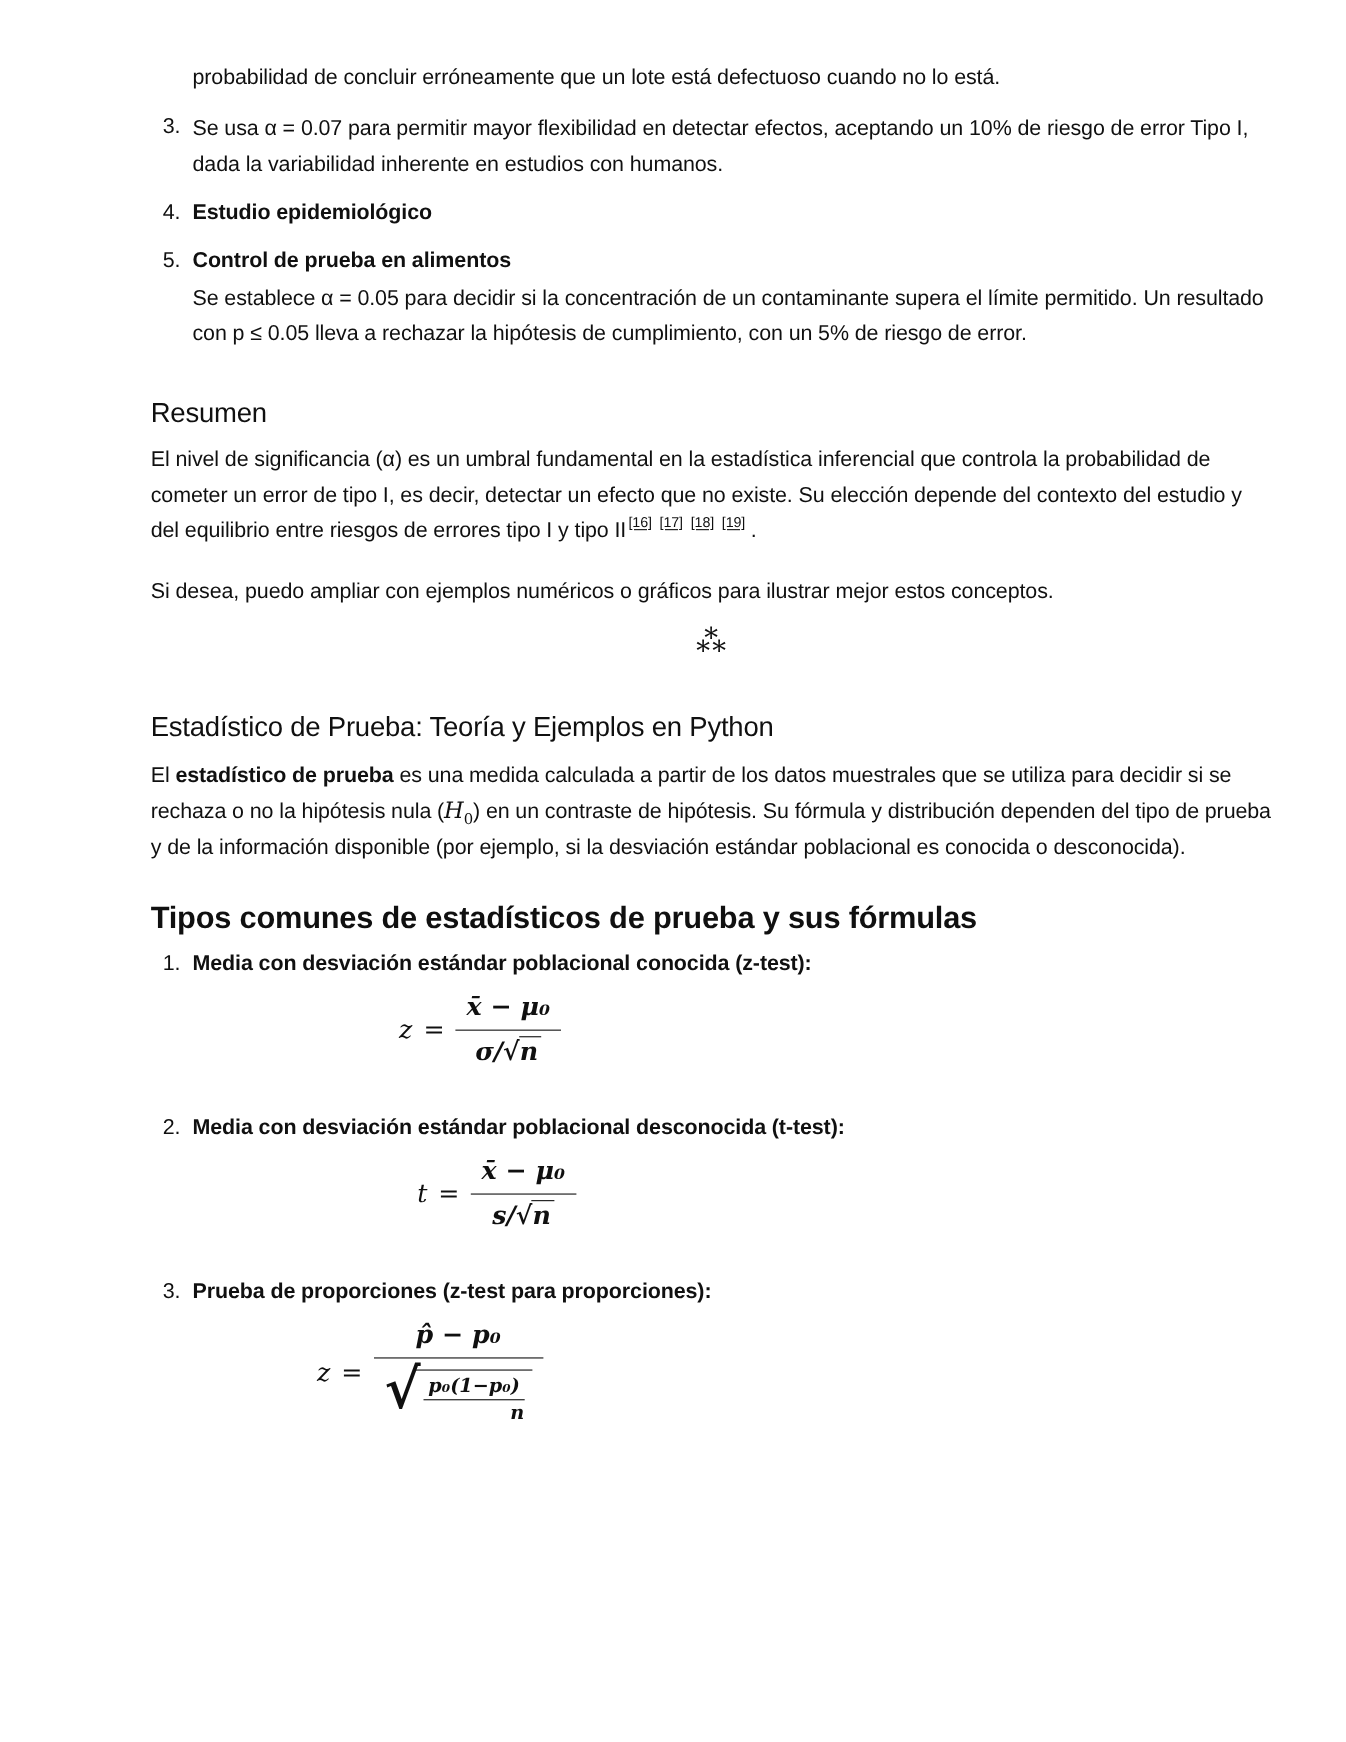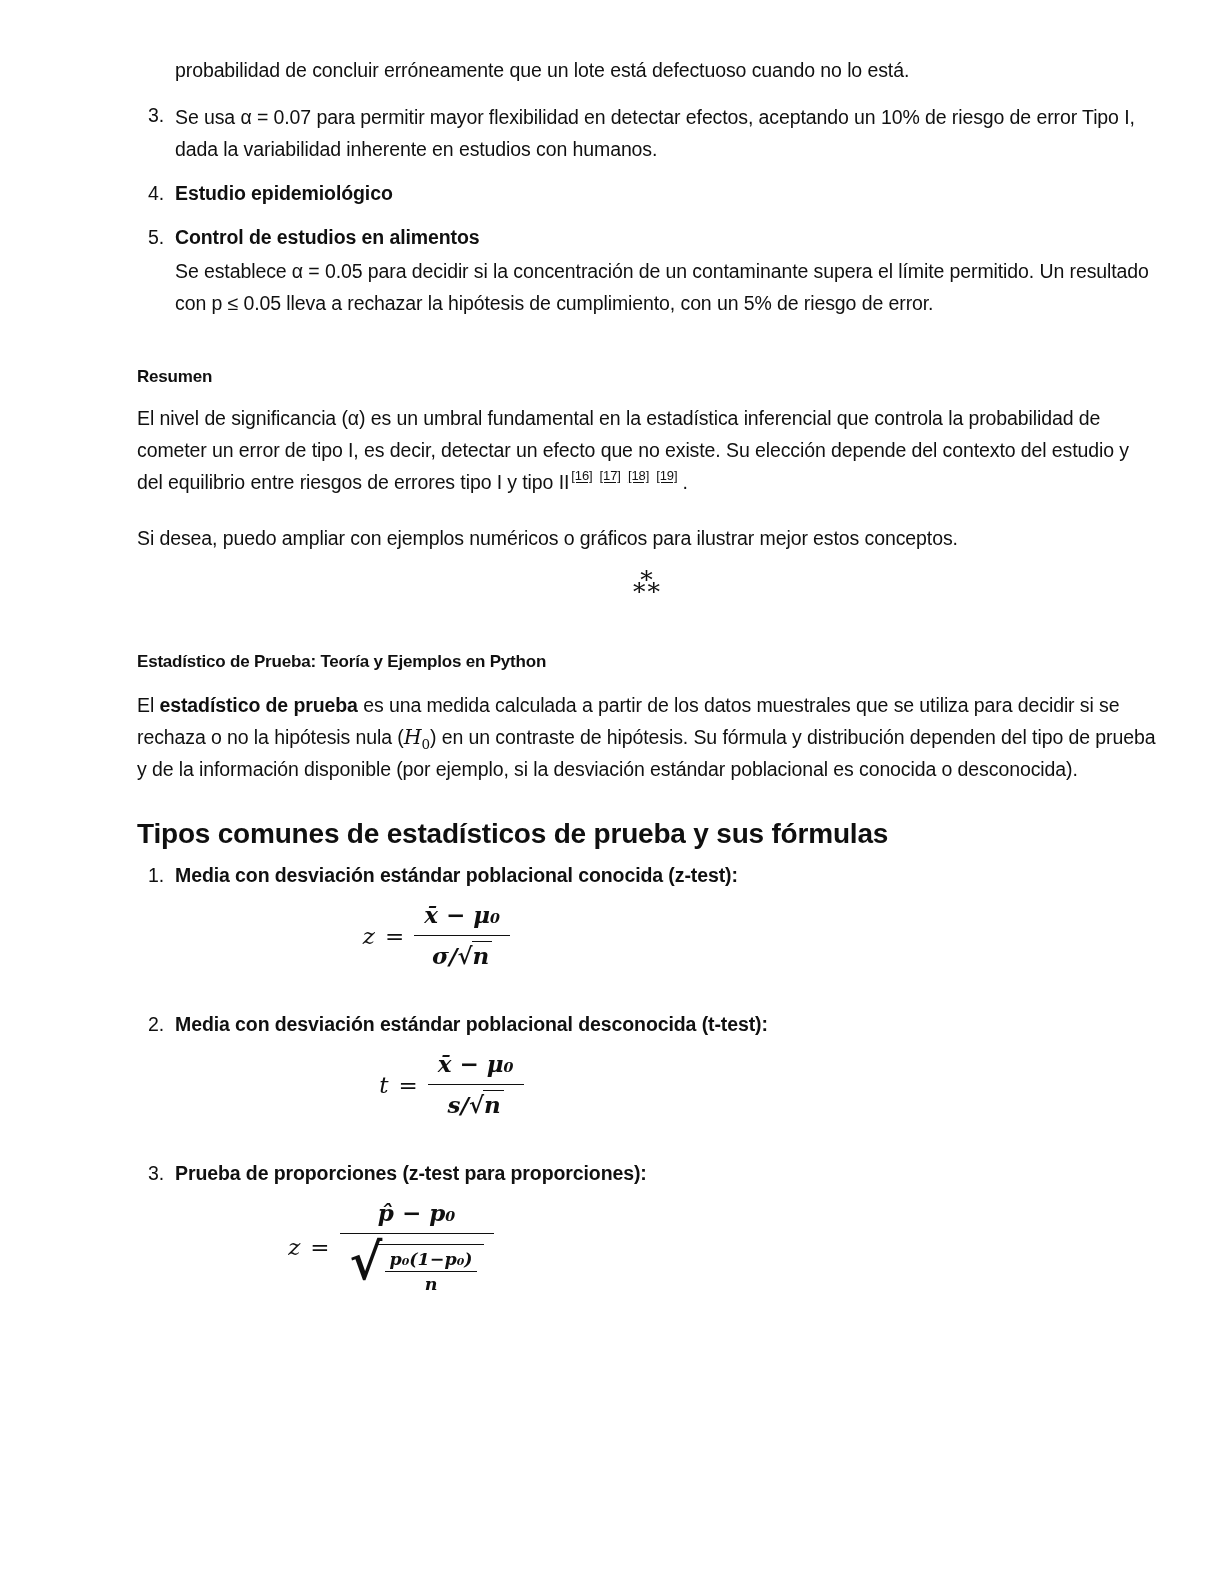--- a/index.html
+++ b/index.html
@@ -13,21 +13,21 @@
   }
   p{margin:0;}
   .cont{margin-left:38px;}
   
   .num-list{margin:13px 0 0 11px;}
   .n-item{display:flex;margin-bottom:12px;}
   .marker{flex:0 0 27px;}
   .li-title{font-weight:700;}
   .li-body{margin-top:2px;}
   
-  h2{font-size:17px;line-height:27px;font-weight:700;margin:0;letter-spacing:-0.2px;}
+  h2{font-size:25px;line-height:27px;font-weight:400;margin:0;letter-spacing:-0.2px;}
   h3{font-size:28px;line-height:25px;font-weight:700;margin:36px 0 0;letter-spacing:-0.2px;}
   .h-resumen{margin:44px 0 12px;}
   .h-section{margin:0 0 14px;}
   .p-resumen{margin-bottom:24px;}
   .p-closing{margin-bottom:20px;}
   
   .cite{
     font-size:13px;line-height:1;vertical-align:9px;
     color:inherit;text-decoration:underline;text-underline-offset:2px;
     margin:0 5px 0 2px;cursor:pointer;
@@ -51,21 +51,21 @@
   .mrel{font-style:normal;margin:0 10px;}
   .frac{display:inline-flex;flex-direction:column;align-items:stretch;text-align:center;font-weight:bold;}
   .fnum{display:block;border-bottom:1.6px solid currentColor;padding:0 10px 6px;white-space:nowrap;}
   .fden{display:block;padding:6px 10px 0;white-space:nowrap;}
   .sqrt{font-style:normal;}
   .rad{border-top:1.5px solid currentColor;padding:0 3px 0 1px;margin-left:-1px;}
   
   .fden-flex{display:flex;align-items:flex-start;justify-content:center;padding:6px 10px 0;}
   .sqrt-big{font-size:50px;line-height:50px;margin:-3px -4px 0 0;}
   .rad-box{border-top:1.6px solid currentColor;padding:4px 7px 0;display:flex;justify-content:center;margin-top:4px;}
-  .frac-sm{display:inline-flex;flex-direction:column;align-items:center;text-align:center;font-size:17.5px;line-height:20px;}
+  .frac-sm{display:inline-flex;flex-direction:column;align-items:flex-end;text-align:center;font-size:17.5px;line-height:20px;}
   .fnum-sm{display:block;border-bottom:1.2px solid currentColor;padding:0 4px 2px;white-space:nowrap;}
   .fden-sm{display:block;padding-top:2px;white-space:nowrap;}
   strong{font-weight:700;}
 </style>
 </head>
 <body>
 
 <div class="page">
 
   <p class="cont">probabilidad de concluir erróneamente que un lote está defectuoso cuando no lo está.</p>
@@ -79,21 +79,21 @@
     </div>
     <div class="n-item">
       <span class="marker">4.</span>
       <div class="n-content">
         <p class="li-title">Estudio epidemiológico</p>
       </div>
     </div>
     <div class="n-item">
       <span class="marker">5.</span>
       <div class="n-content">
-        <p class="li-title">Control de estudios en alimentos</p>
+        <p class="li-title">Control de prueba en alimentos</p>
         <p class="li-body">Se establece α = 0.05 para decidir si la concentración de un contaminante supera el límite permitido. Un resultado con p ≤ 0.05 lleva a rechazar la hipótesis de cumplimiento, con un 5% de riesgo de error.</p>
       </div>
     </div>
   </div>
 
   <h2 class="h-resumen">Resumen</h2>
 
   <p class="p-resumen"><span>El nivel de significancia (α) es un umbral fundamental en la estadística inferencial que controla la probabilidad de cometer un error de tipo I, es decir, detectar un efecto que no existe. Su elección depende del contexto del estudio y del equilibrio entre riesgos de errores tipo I y tipo II</span><a class="cite">[16]</a><a class="cite">[17]</a><a class="cite">[18]</a><a class="cite">[19]</a><span>.</span></p>
 
   <p class="p-closing">Si desea, puedo ampliar con ejemplos numéricos o gráficos para ilustrar mejor estos conceptos.</p>

